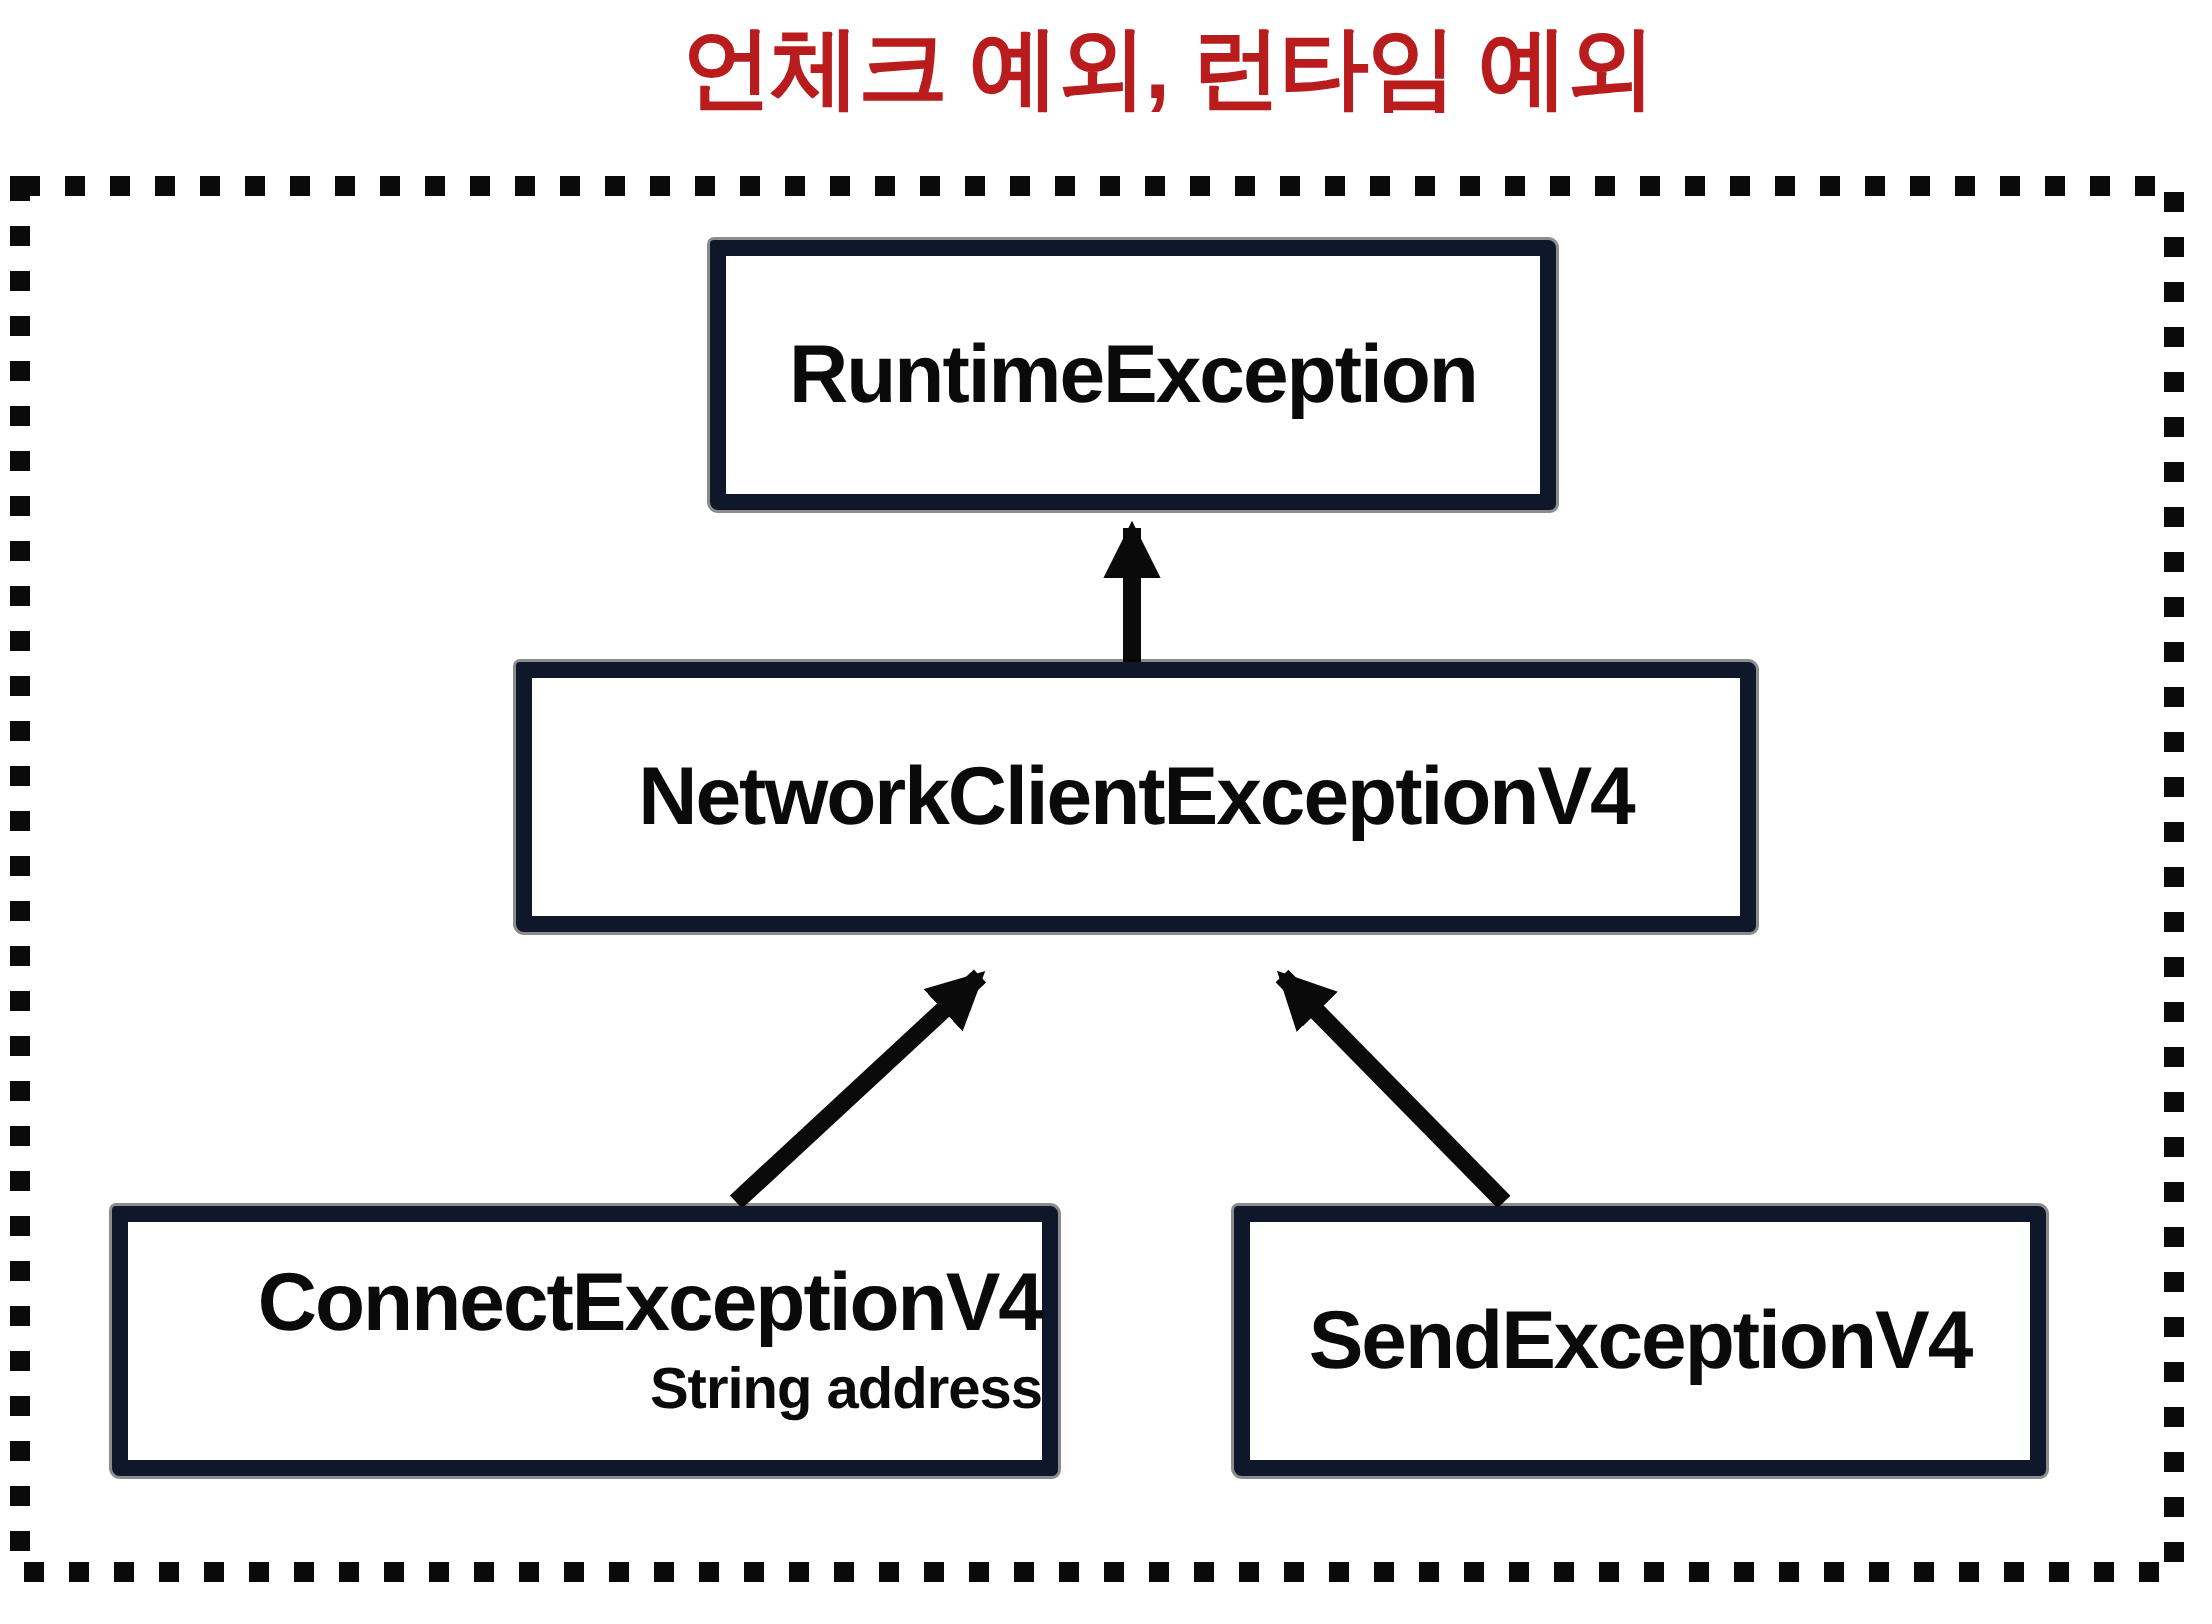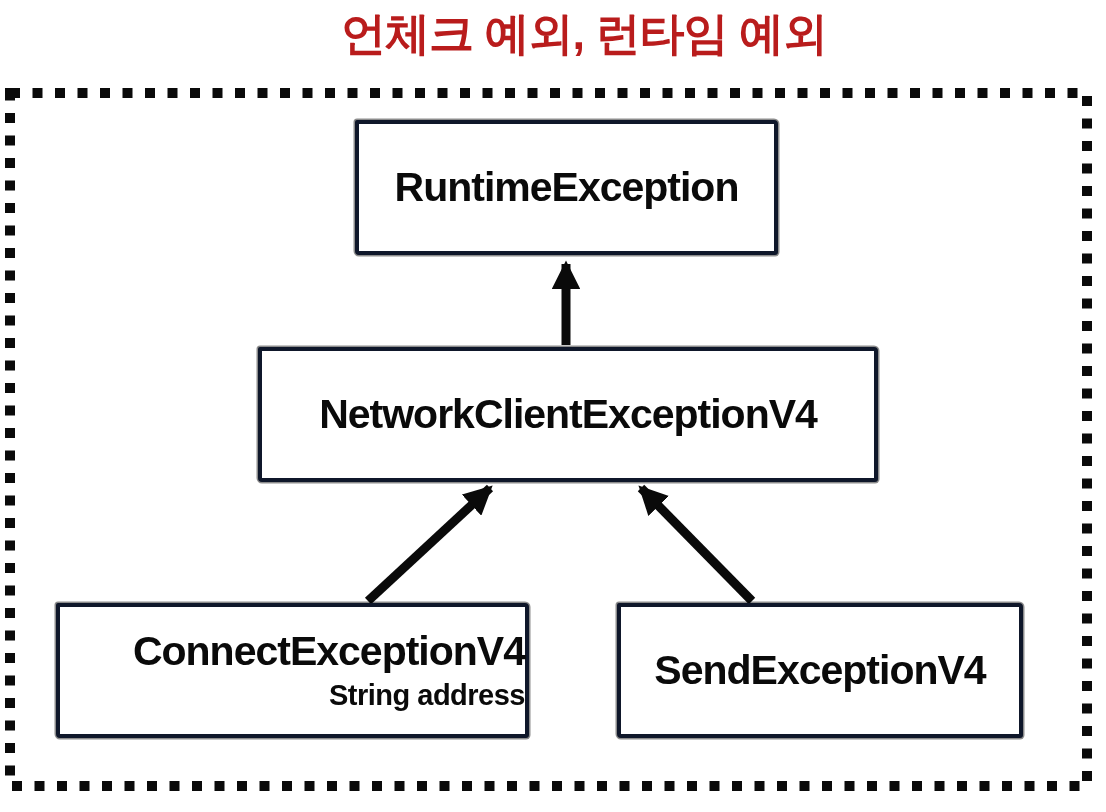--- a/index.html
+++ b/index.html
@@ -27,21 +27,21 @@
   .overlay-svg {
     position: absolute;
     top: 0;
     left: 0;
     width: 1106px;
     height: 812px;
   }
   .node {
     position: absolute;
     background: #ffffff;
-    border: 4px solid #0f172a;
+    border: 8px solid #0f172a;
     box-shadow: 0 0 0 1.5px rgba(0,0,0,0.45);
     border-radius: 2px 4px 3px 4px;
     display: flex;
     flex-direction: column;
     align-items: center;
     justify-content: center;
     text-align: center;
   }
   .node-label {
     font-weight: 700;
@@ -54,21 +54,21 @@
   .node-field {
     font-weight: 700;
     font-size: 29px;
     letter-spacing: -0.5px;
     color: #0a0a0a;
     line-height: 1.2;
     margin-top: 4px;
     white-space: nowrap;
   }
   #node-runtime { left: 355px; top: 120px; width: 423px; height: 135px; }
-  #node-network { left: 258px; top: 347px; width: 620px; height: 135px; }
+  #node-network { left: 258px; top: 331px; width: 620px; height: 135px; }
   #node-connect { left: 56px;  top: 603px; width: 473px; height: 135px; align-items: flex-end; }
   #node-send    { left: 617px; top: 603px; width: 406px; height: 135px; gap: 21px; }
 </style>
 </head>
 <body>
 
 <div class="canvas">
 
   <div class="title">언체크 예외, 런타임 예외</div>
 

